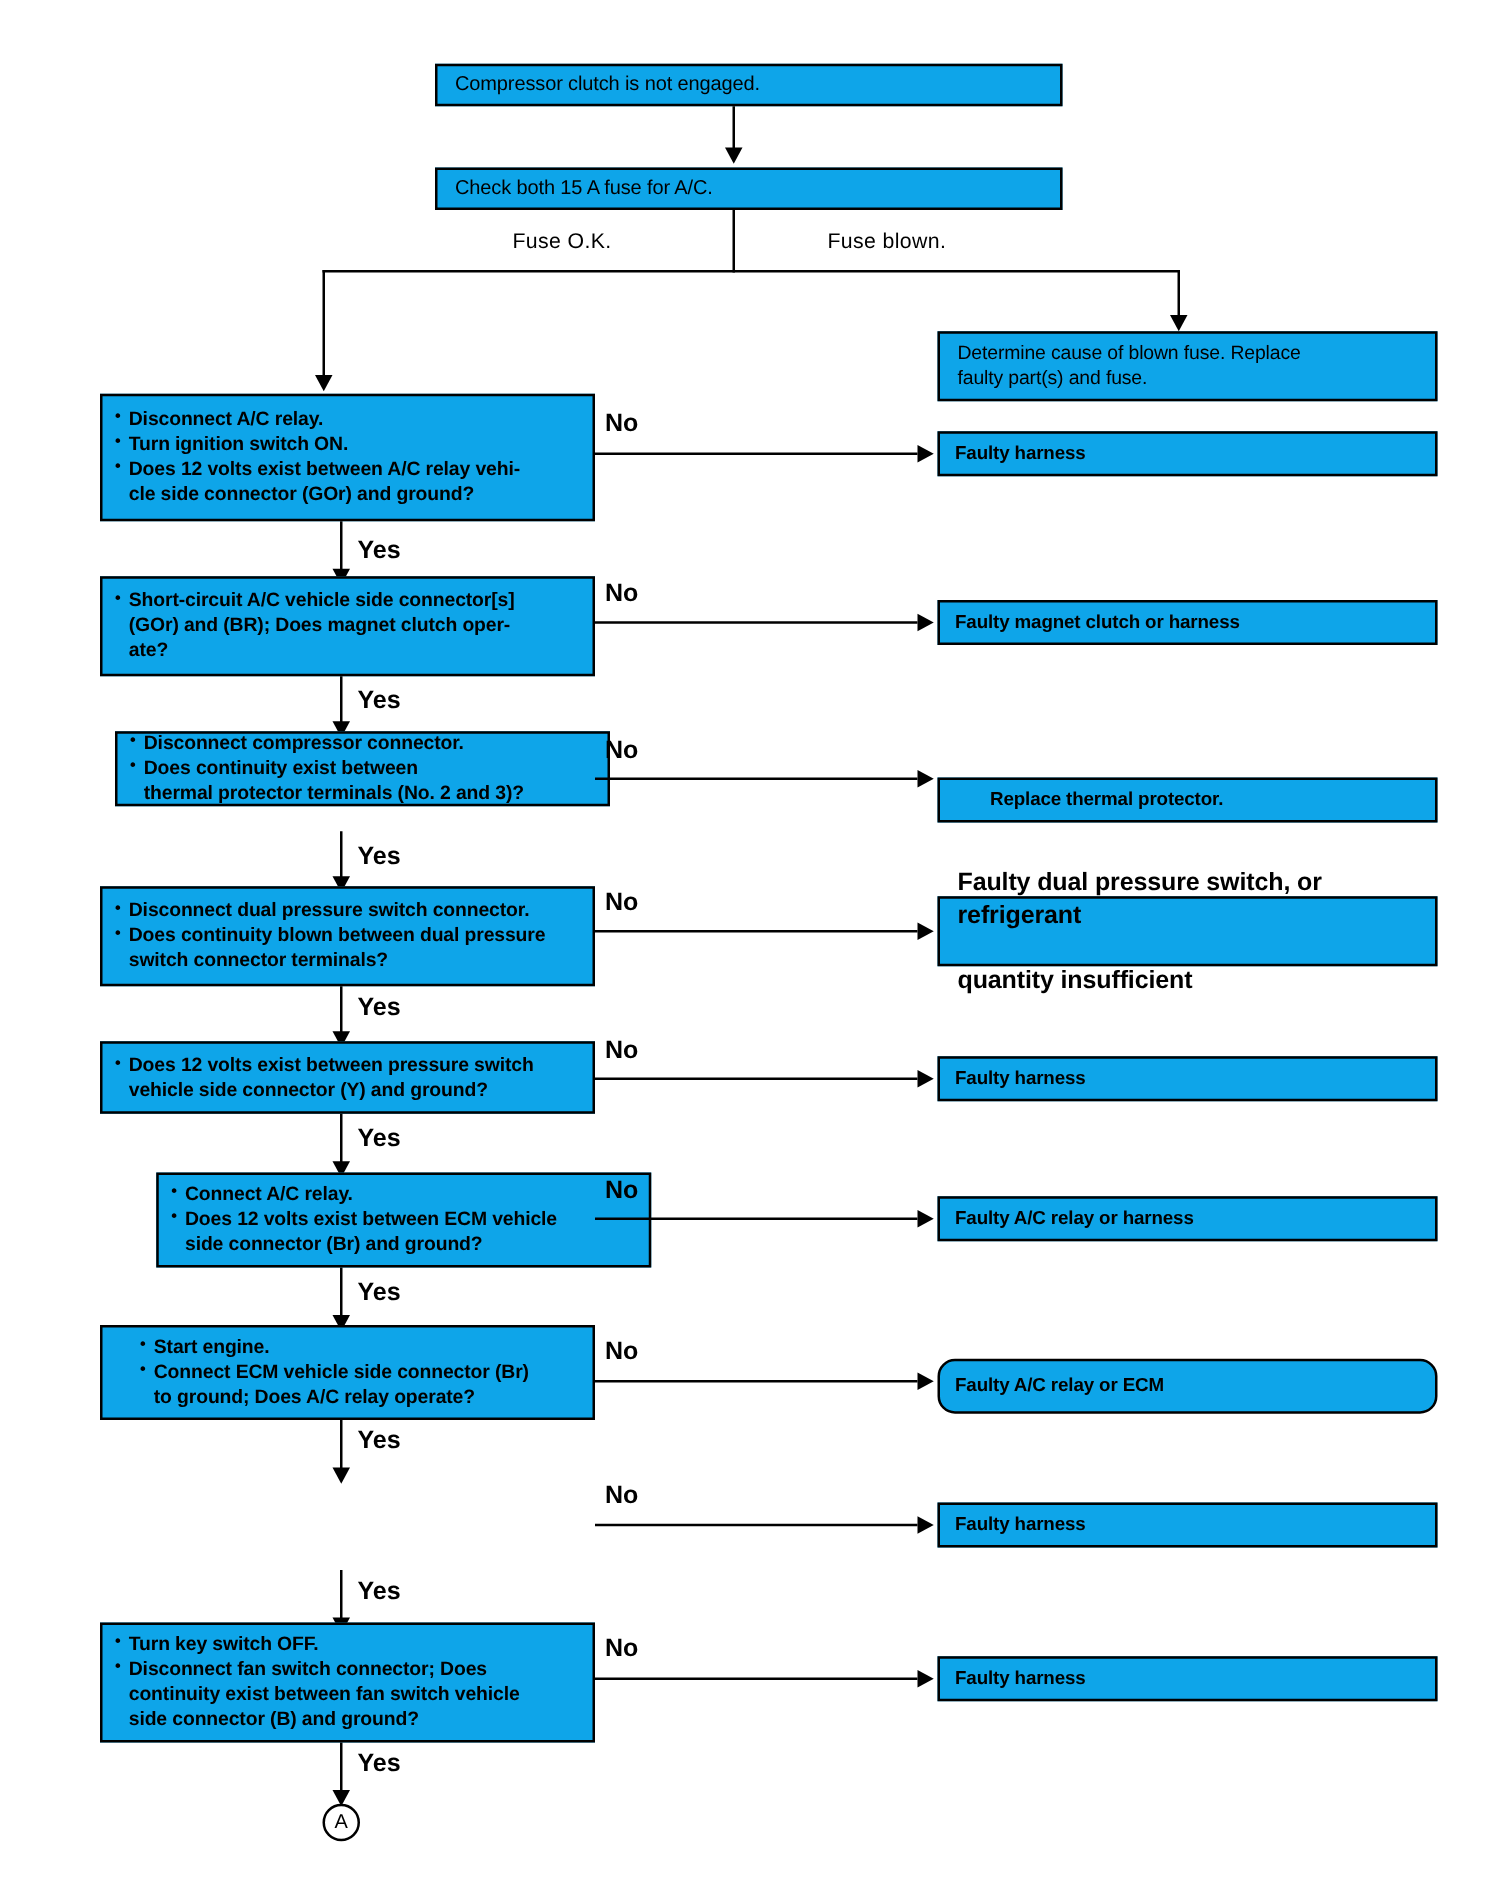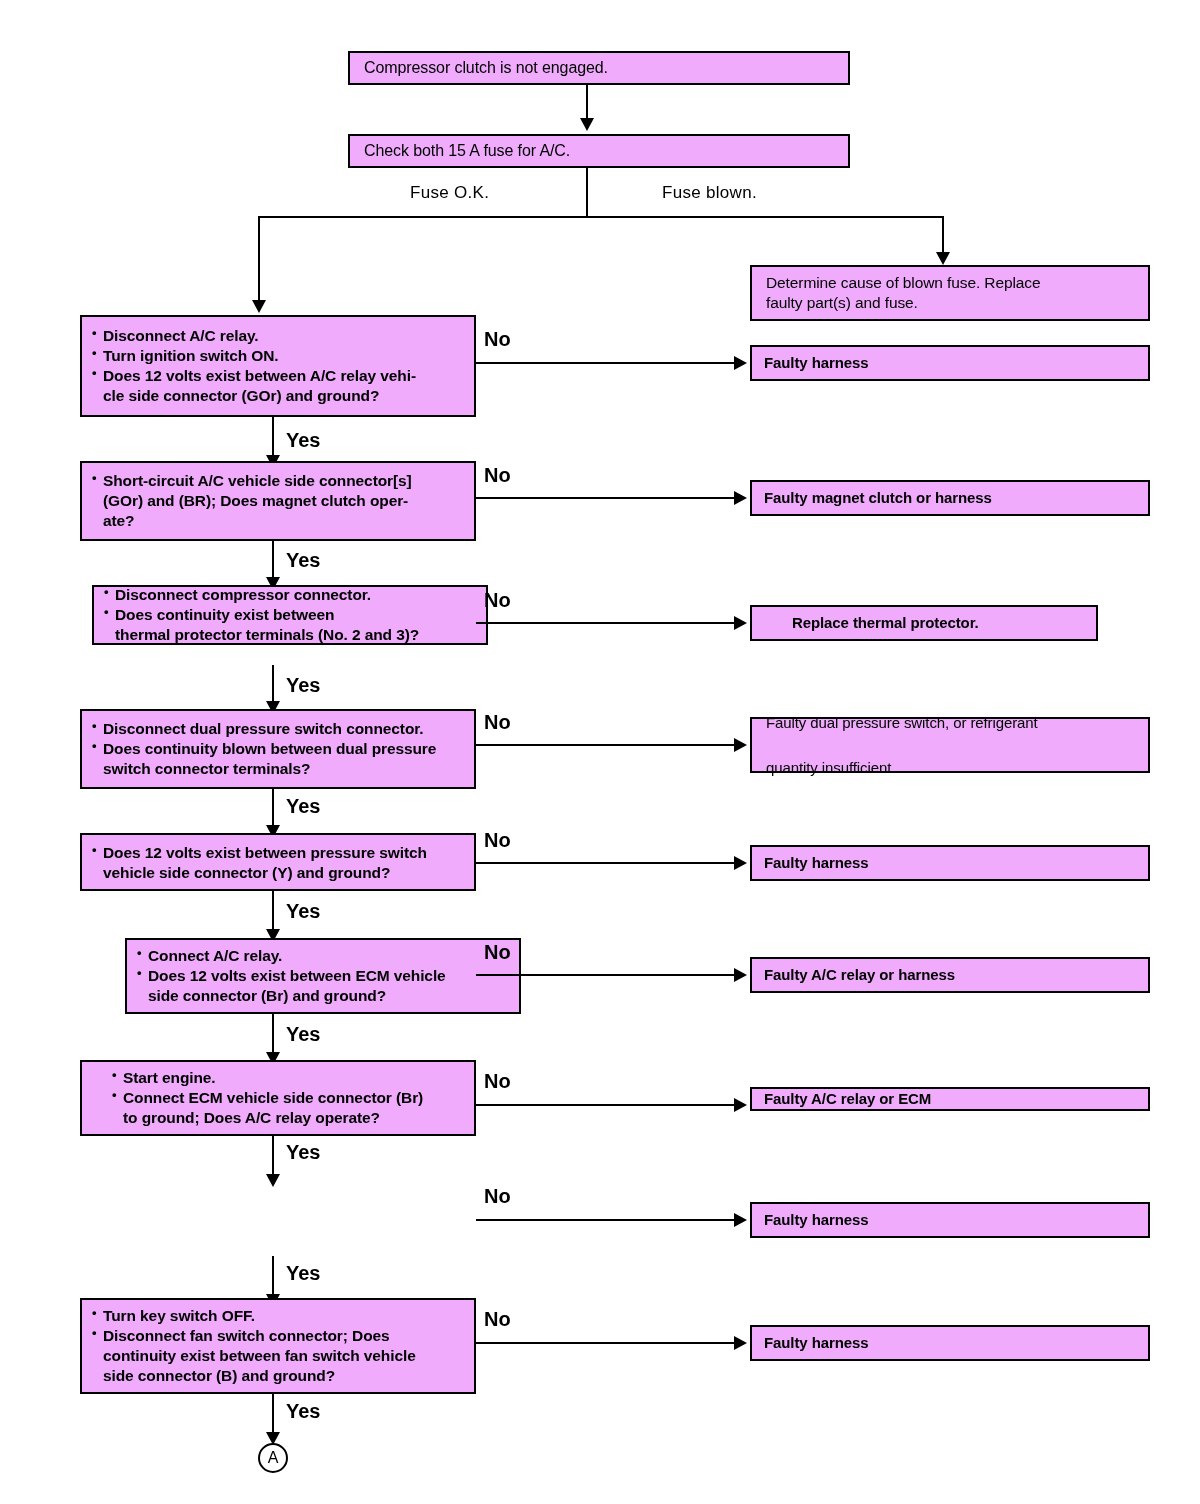--- a/index.html
+++ b/index.html
@@ -17,21 +17,21 @@
     width: 1200px;
     height: 1504px;
     background: #ffffff;
     overflow: hidden;
   }
   
   .box {
     position: absolute;
     box-sizing: border-box;
     border: 2px solid #000000;
-    background: #f0abfc;
+    background: #0ea5e9;
     font-size: 15.5px;
     line-height: 1.30;
     font-weight: 700;
     letter-spacing: -0.1px;
     padding: 6px 8px 6px 10px;
     display: flex;
     flex-direction: column;
     justify-content: center;
   }
   .box.topnode {
@@ -193,37 +193,37 @@
 
   <div class="box" style="left:80px; top:585px; width:396px; height:60px;margin-left:12px;">
     <ul class="blist">
       <li><span>Disconnect compressor connector.</span></li>
       <li><span>Does continuity exist between</span><span class="cont">thermal protector terminals (No. 2 and 3)?</span></li>
     </ul>
   </div>
   <div class="lbl" style="left:484px; top:589px;">No</div>
   <div class="hline" style="left:476px; top:622px; width:258px; height:2px;"></div>
   <div class="arrow-right" style="left:734px; top:616px;"></div>
-  <div class="box result tight" style="left:750px; top:605px; width:348px; height:36px;padding-left:40px;">
+  <div class="box result tight" style="left:750px; top:622px; width:400px; height:36px;padding-left:40px;">
     <div>Replace  thermal  protector.</div>
   </div>
   <div class="vline" style="left:272px; top:665px; width:2px; height:41px;"></div>
   <div class="arrow-down" style="left:266px; top:701px;"></div>
   <div class="lbl" style="left:286px; top:674px;">Yes</div>
 
   <div class="box" style="left:80px; top:709px; width:396px; height:80px;">
     <ul class="blist">
       <li><span>Disconnect dual pressure switch connector.</span></li>
       <li><span>Does continuity blown between dual pressure</span><span class="cont">switch connector terminals?</span></li>
     </ul>
   </div>
   <div class="lbl" style="left:484px; top:711px;">No</div>
   <div class="hline" style="left:476px; top:744px; width:258px; height:2px;"></div>
   <div class="arrow-right" style="left:734px; top:738px;"></div>
-  <div class="box result" style="left:750px; top:717px; width:400px; height:56px; font-weight:400; font-size:15px;gap:26px;">
+  <div class="box result" style="left:750px; top:717px; width:400px; height:56px; font-weight:700; font-size:20px;gap:26px;">
     <div>Faulty dual pressure switch, or refrigerant</div>
     <div>quantity insufficient</div>
   </div>
   <div class="vline" style="left:272px; top:789px; width:2px; height:41px;"></div>
   <div class="arrow-down" style="left:266px; top:825px;"></div>
   <div class="lbl" style="left:286px; top:795px;">Yes</div>
 
   <div class="box" style="left:80px; top:833px; width:396px; height:58px;justify-content:flex-end;">
     <ul class="blist">
       <li><span>Does 12 volts exist between pressure switch</span><span class="cont">vehicle side connector (Y) and ground?</span></li>
@@ -257,21 +257,21 @@
 
   <div class="box" style="left:80px; top:1060px; width:396px; height:76px;padding-left:30px;">
     <ul class="blist">
       <li><span>Start engine.</span></li>
       <li><span>Connect ECM vehicle side connector (Br)</span><span class="cont">to ground; Does A/C relay operate?</span></li>
     </ul>
   </div>
   <div class="lbl" style="left:484px; top:1070px;">No</div>
   <div class="hline" style="left:476px; top:1104px; width:258px; height:2px;"></div>
   <div class="arrow-right" style="left:734px; top:1098px;"></div>
-  <div class="box result tight" style="left:750px; top:1087px; width:400px; height:24px;">
+  <div class="box result tight" style="left:750px; top:1087px; width:400px; height:44px;border-radius:14px;">
     <div>Faulty  A/C  relay  or  ECM</div>
   </div>
   <div class="vline" style="left:272px; top:1136px; width:2px; height:44px;"></div>
   <div class="arrow-down" style="left:266px; top:1174px;"></div>
   <div class="lbl" style="left:286px; top:1141px;">Yes</div>
 
   <div class="lbl" style="left:484px; top:1185px;">No</div>
   <div class="hline" style="left:476px; top:1219px; width:258px; height:2px;"></div>
   <div class="arrow-right" style="left:734px; top:1213px;"></div>
   <div class="box result tight" style="left:750px; top:1202px; width:400px; height:36px;">

